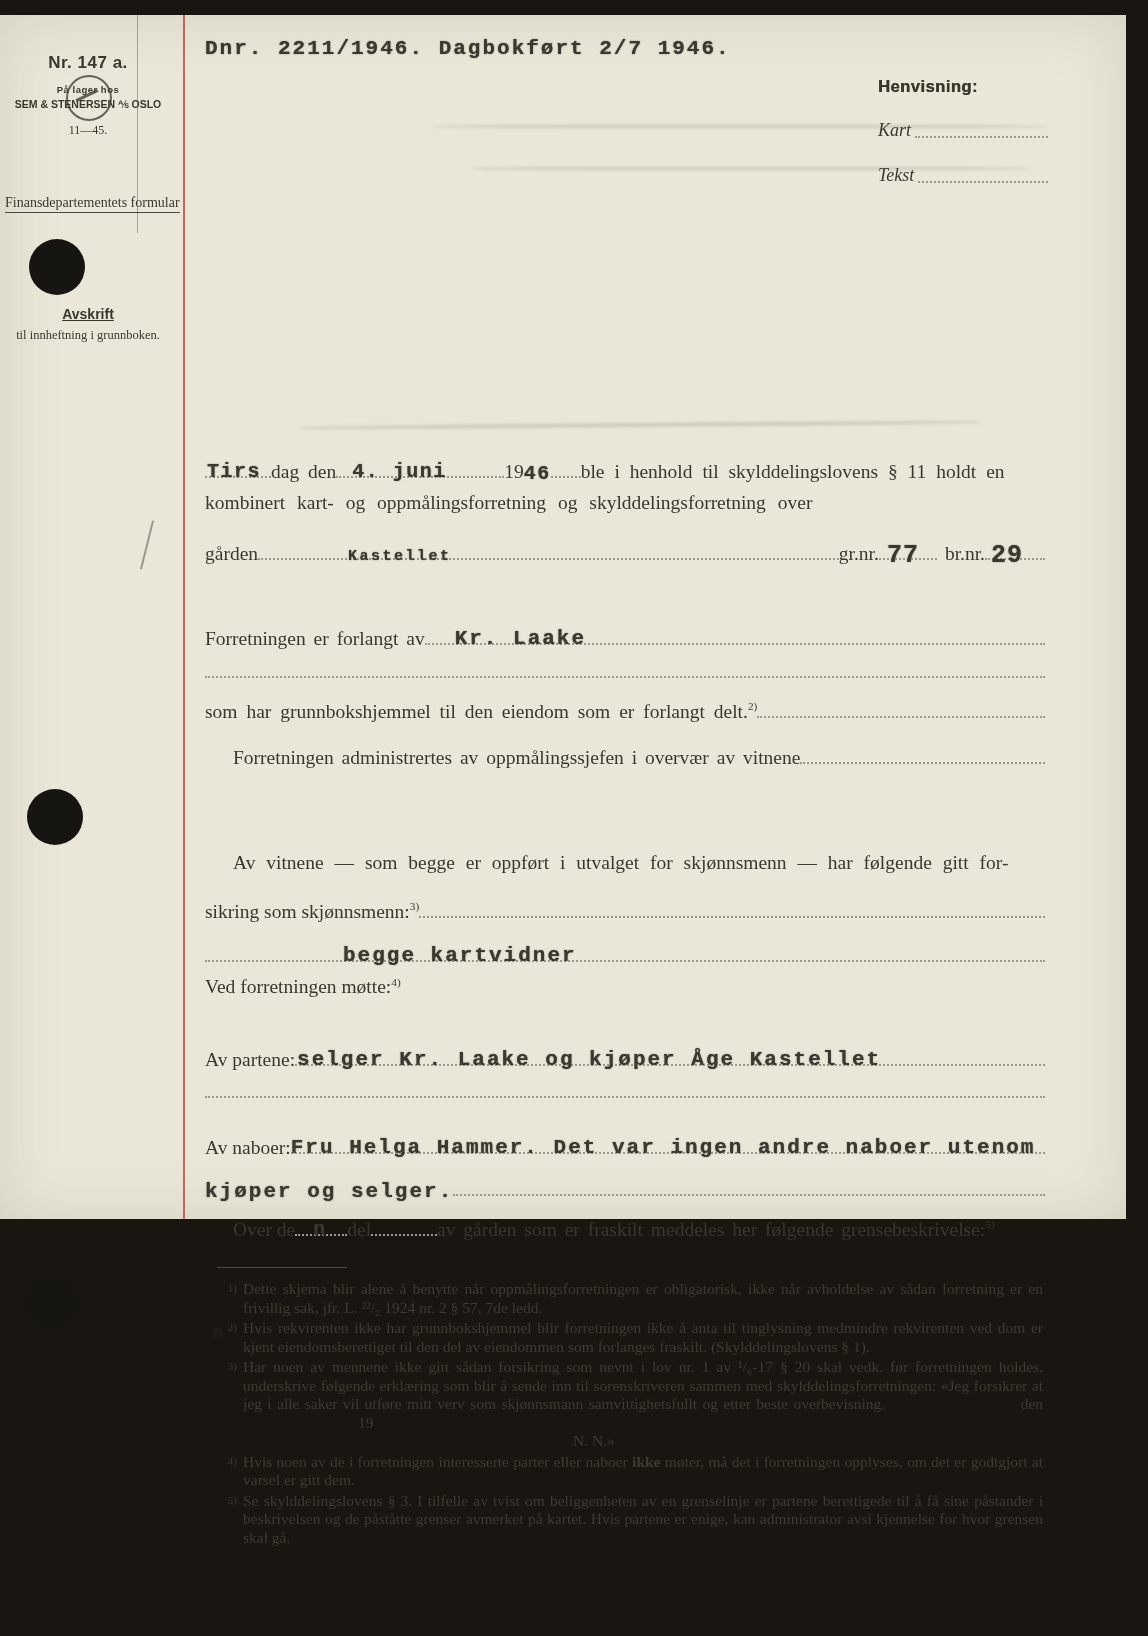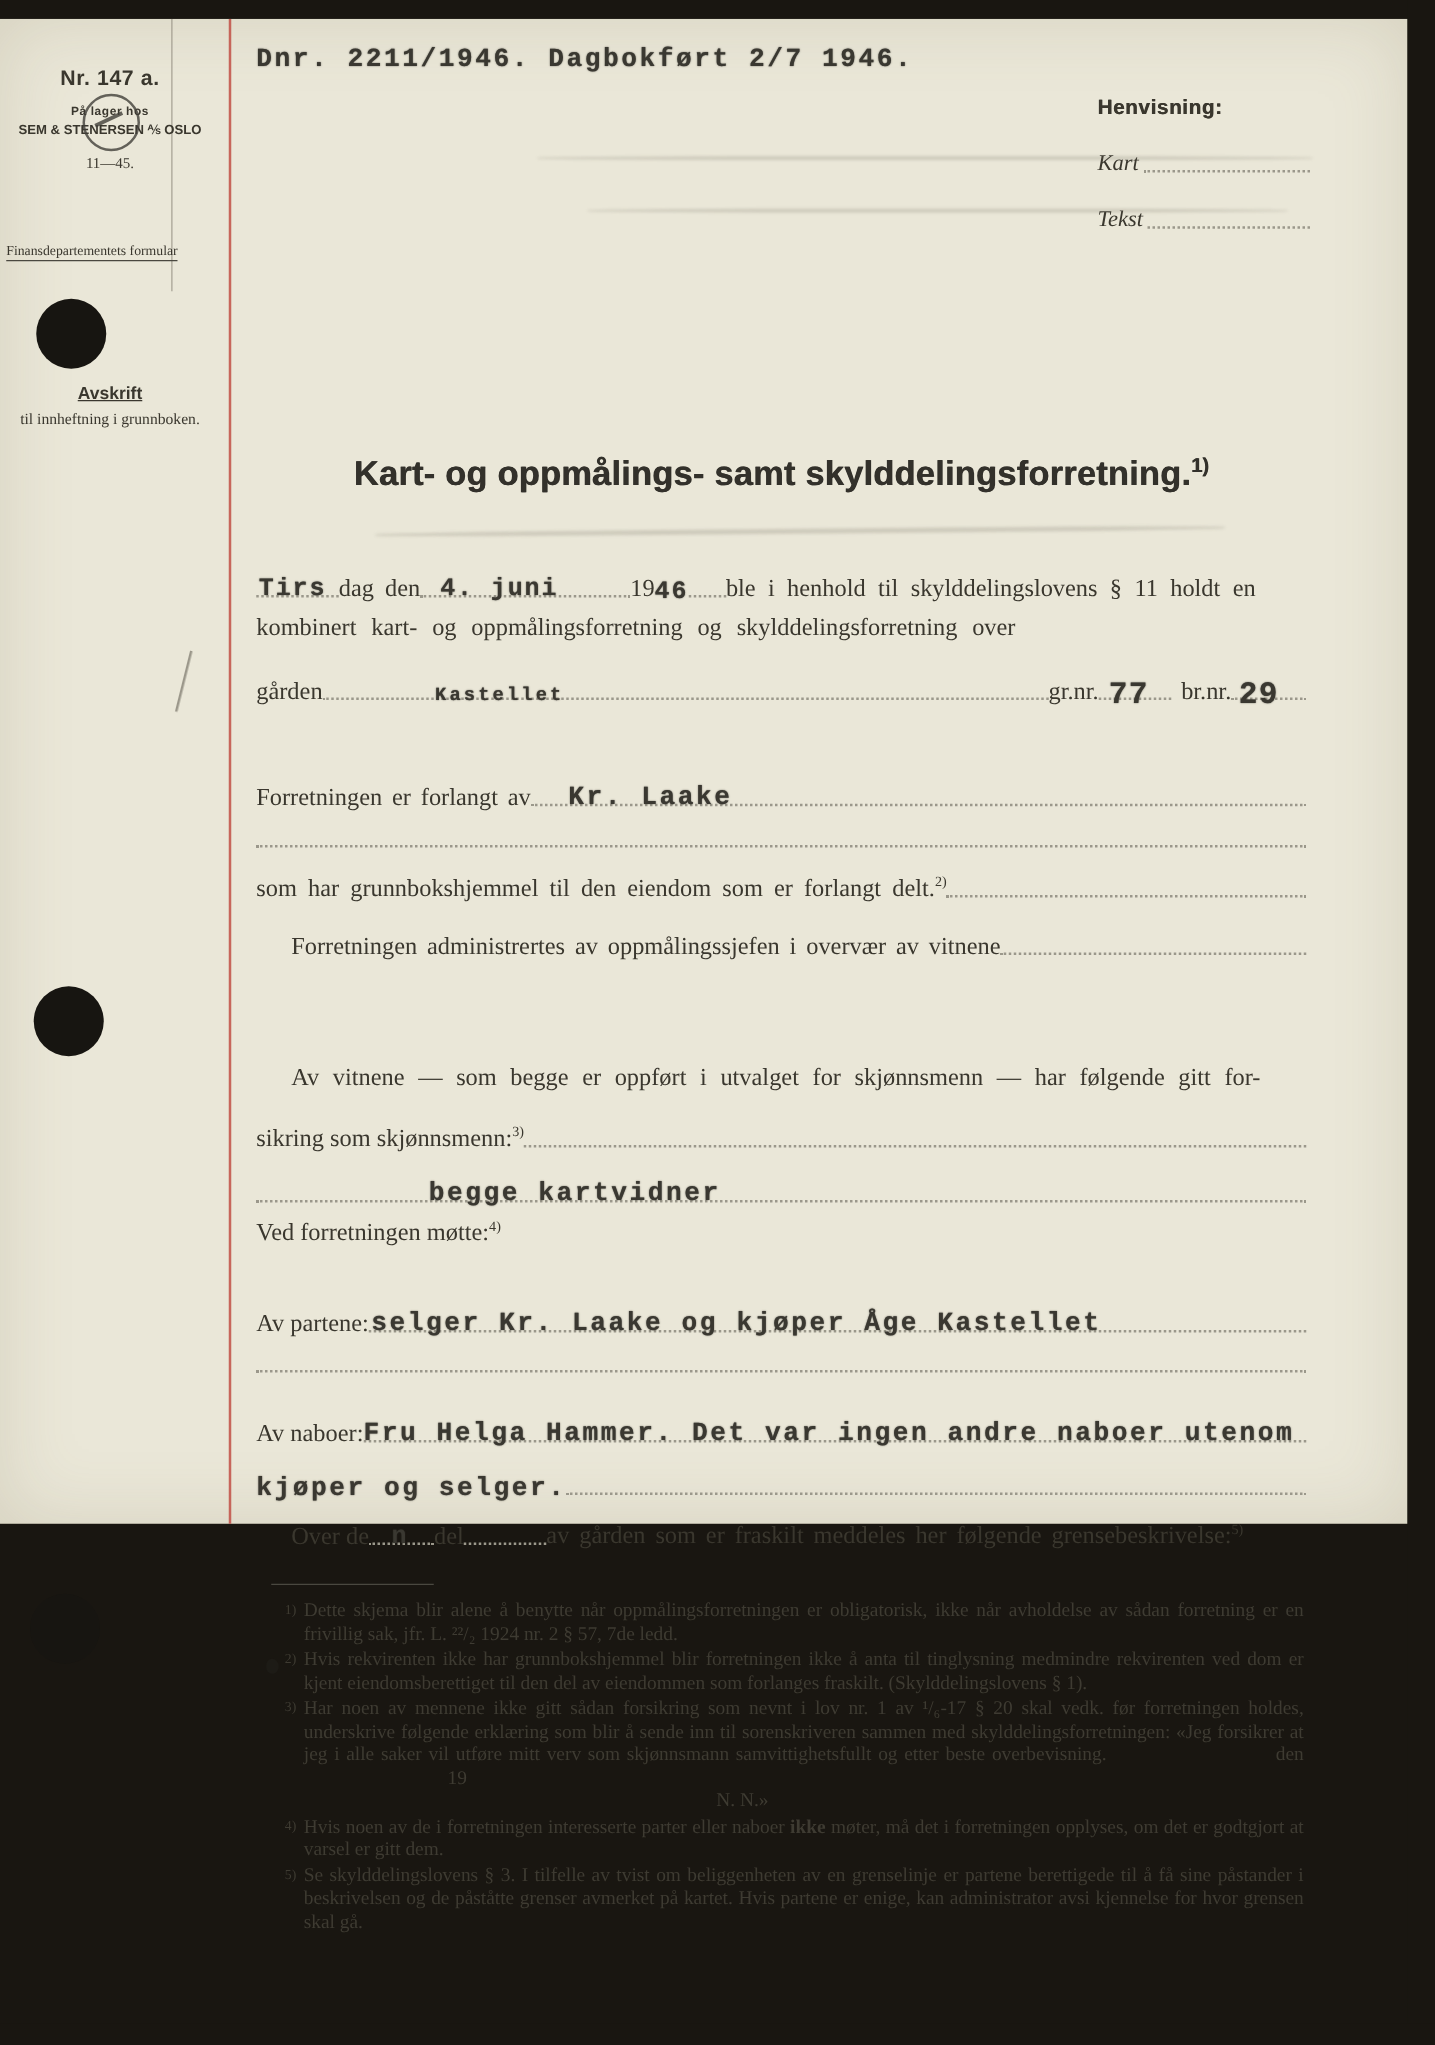--- a/index.html
+++ b/index.html
@@ -19,21 +19,21 @@
   .stub{position:absolute;left:0;top:0;width:176px;}
   .stub .formnr{position:absolute;top:38px;left:0;width:100%;text-align:center;
      font-family:"Liberation Sans","DejaVu Sans",sans-serif;font-weight:bold;font-size:17px;letter-spacing:.5px;}
   .stamp{position:absolute;top:68px;left:0;width:100%;text-align:center;line-height:1.5;}
   .stamp .l1{font-family:"Liberation Sans",sans-serif;font-size:9.5px;font-weight:bold;letter-spacing:.5px;}
   .stamp .l2{font-family:"Liberation Sans",sans-serif;font-size:10.5px;font-weight:bold;}
   .stamp-logo{position:absolute;left:66px;top:-8px;width:42px;height:42px;border:2.5px solid #42403a;
      border-radius:50%;opacity:.8;}
   .stamp-logo:after{content:"";position:absolute;left:7px;top:17px;width:24px;height:3px;background:#42403a;transform:rotate(-25deg);}
   .edition{position:absolute;top:108px;left:0;width:100%;text-align:center;font-size:12px;}
-  .deptnote{position:absolute;top:180px;left:5px;font-size:11px;border-bottom:1px solid #4a4840;padding-bottom:1px;white-space:nowrap;}
+  .deptnote{position:absolute;top:180px;left:5px;font-size:14px;border-bottom:1px solid #4a4840;padding-bottom:1px;white-space:nowrap;}
   .copyttl{position:absolute;top:291px;left:0;width:100%;text-align:center;
      font-family:"Liberation Sans",sans-serif;font-weight:bold;font-size:14px;text-decoration:underline;}
   .copysub{position:absolute;top:313px;left:0;width:100%;text-align:center;font-size:12.5px;}
   
   .typed{font-family:"Liberation Mono","DejaVu Sans Mono",monospace;font-weight:bold;color:var(--typed-ink);
      text-shadow:0 0 1.2px rgba(50,48,42,.85);letter-spacing:1.5px;font-size:20px;white-space:nowrap;}
   .journal{position:absolute;left:205px;top:22px;font-size:21px;letter-spacing:2px;}
   
   .henv{position:absolute;left:878px;top:62px;width:170px;}
   .henv .hl{font-family:"Liberation Sans",sans-serif;font-weight:bold;font-size:16.5px;
@@ -111,21 +111,20 @@
       </div>
     </div>
 
     <div class="ghost" style="left:430px;top:110px;width:620px;height:3px;"></div>
     <div class="ghost" style="left:470px;top:152px;width:560px;height:3px;"></div>
     <div class="ghost" style="left:300px;top:408px;width:680px;height:4px;transform:rotate(-.5deg);"></div>
     <div class="pencil-slash"></div>
 
     <div class="content">
 
-      <div class="title"><span>Kart- og oppmålings- samt skylddelingsforretning.</span><span class="sup">1)</span></div>
 
       <div class="row" style="top:92px;height:36px;">
         <span class="ldr" style="flex:0 0 66px;">
             <span class="tv typed" style="left:2px;">Tirs</span>
           </span>
         <span class="lab" style="word-spacing:4px;">dag den</span>
         <span class="ldr" style="flex:0 0 168px;">
             <span class="tv typed" style="left:16px;">4. juni</span>
           </span>
         <span class="lab">19</span>

